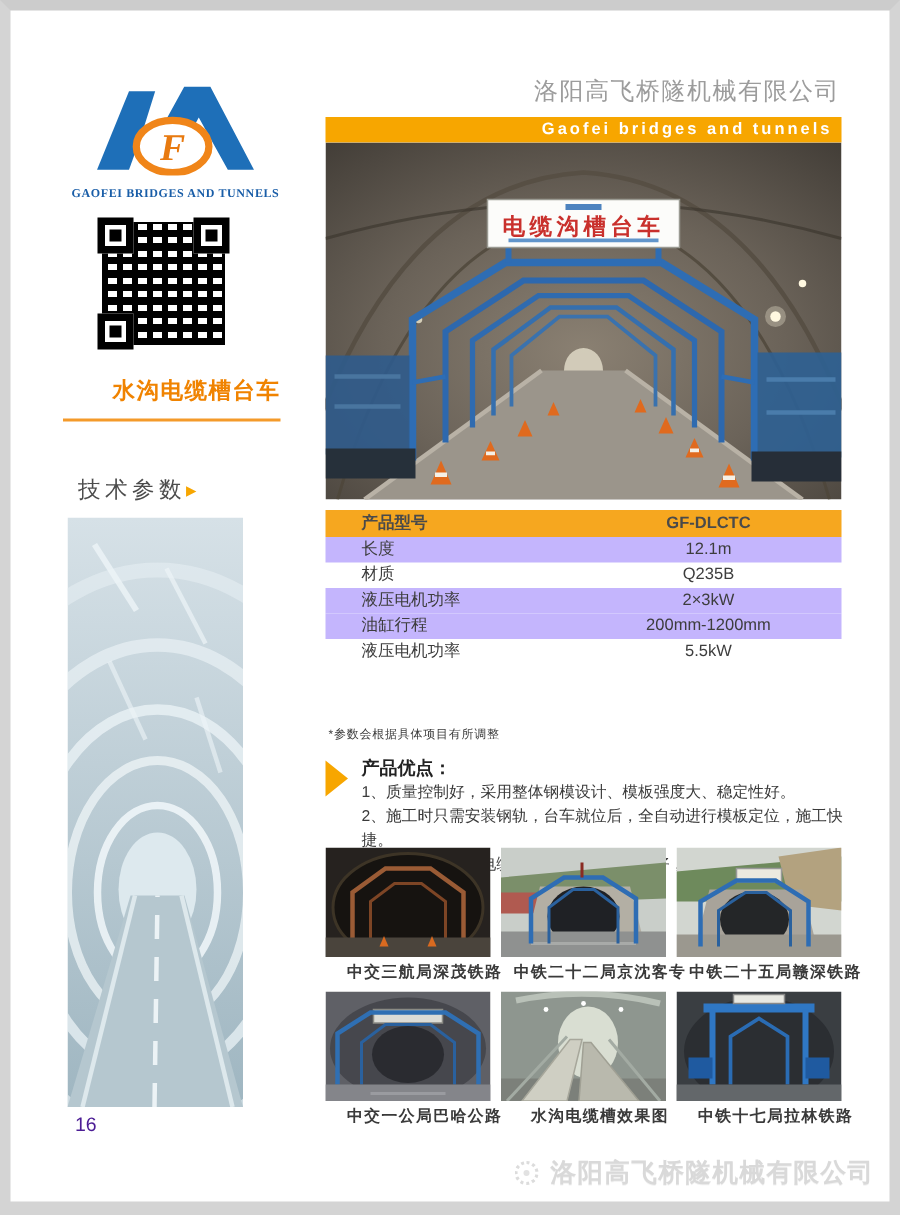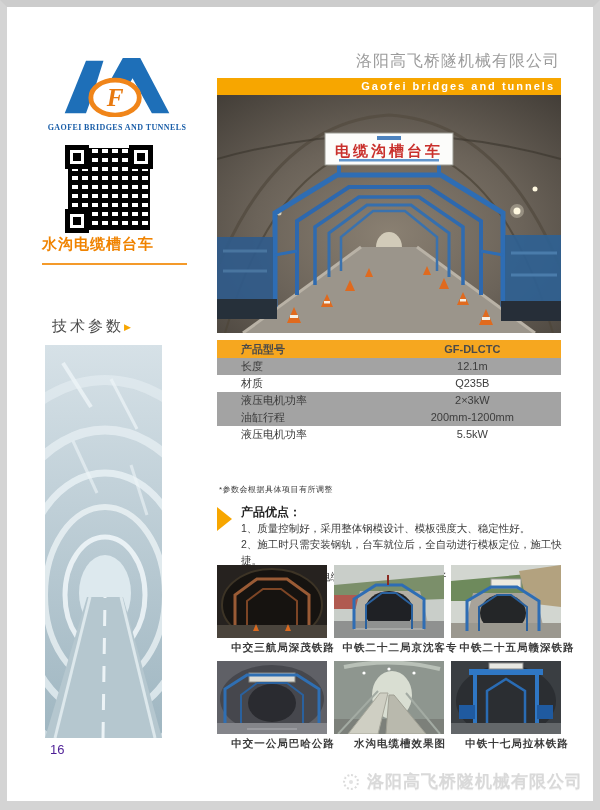--- a/index.html
+++ b/index.html
@@ -15,41 +15,41 @@
   .logo-word { margin-top:2px; font-family:"Liberation Serif","DejaVu Serif",serif;
     font-weight:bold; font-size:8px; color:#1a5ea8; letter-spacing:.4px; white-space:nowrap; }
   .qr { position:absolute; left:58px; top:138px; width:88px; height:88px; background:#fff; }
   .qr-noise { position:absolute; inset:3px;
     background:
       repeating-linear-gradient(90deg,#000 0 4px,transparent 4px 10px),
       repeating-linear-gradient(0deg,#000 0 5px,#fff 5px 9px); }
   .finder { position:absolute; width:24px; height:24px; border:5px solid #000; background:#fff; }
   .finder::after { content:""; position:absolute; left:3px; top:3px; width:8px; height:8px; background:#000; }
   .f-tl { left:0; top:0; } .f-tr { right:0; top:0; } .f-bl { left:0; bottom:0; }
-  .product-name { position:absolute; left:35px; top:228px; width:145px; text-align:left;
+  .product-name { position:absolute; left:35px; top:244px; width:145px; text-align:right;
     color:#f08300; font-size:15px; font-weight:bold; letter-spacing:1px;
     padding-bottom:9px; border-bottom:2px solid #f49a2a; }
   .tech-label { position:absolute; left:45px; top:310px; font-size:15px; color:#4c4c4c;
     letter-spacing:3px; }
   .tech-arrow { color:#f7a600; font-size:9px; vertical-align:1px; letter-spacing:0; }
   .side-photo { position:absolute; left:38px; top:338px; width:117px; height:393px; }
   .page-num { position:absolute; left:43px; top:735px; font-size:13px; color:#4c1d95; }
   
   .company-name { position:absolute; right:33px; top:44px; font-size:16px; color:#9c9c9c;
     letter-spacing:1px; }
   .banner { position:absolute; left:210px; top:71px; width:344px; height:17px;
     background:#f7a600; color:#fff; font-weight:bold; font-size:11px;
     text-align:right; letter-spacing:2px; line-height:17px; padding-right:6px; }
   
   .main-photo { position:absolute; left:210px; top:88px; width:344px; height:238px; }
   
   .spec-table { position:absolute; left:210px; top:333px; width:344px; font-size:11px; color:#3d3d3d; }
   .spec-row { display:flex; height:17px; line-height:17px;gap:20px; }
   .spec-row.header { height:18px; line-height:18px; background:#f6a71f; color:#4a4a4a; font-weight:bold; }
-  .spec-row.shade { background:#a3a3a3; }
+  .spec-row.shade { background:#c4b5fd; }
   .spec-label { width:45%; padding-left:24px; }
   .spec-value { width:55%; text-align:center; }
   .spec-note { position:absolute; left:212px; top:477px; font-size:8px; color:#3c3c3c; letter-spacing:.5px; }
   
   .adv { position:absolute; left:210px; top:497px; width:348px; }
   .adv-tri { position:absolute; left:0; top:3px; width:0; height:0;
     border-left:15px solid #f7a600; border-top:12px solid transparent; border-bottom:12px solid transparent; }
   .adv-body { margin-left:24px; }
   .adv-title { font-size:12px; font-weight:bold; color:#222; line-height:16px; }
   .adv-item { font-size:10.5px; color:#3a3a3a; line-height:16px; }

